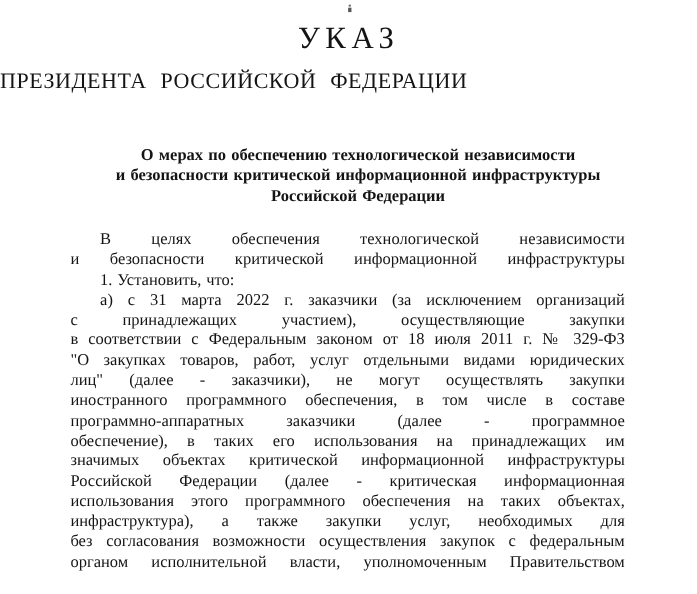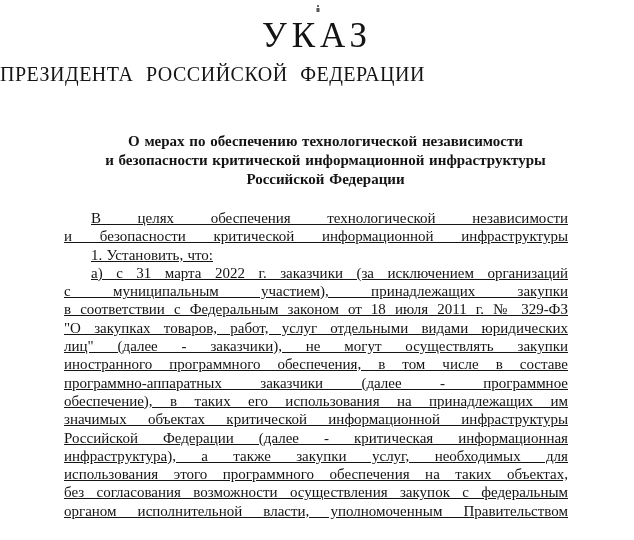--- a/index.html
+++ b/index.html
@@ -21,21 +21,21 @@
   .emblem {
     position: absolute;
     top: 0;
     left: 313px;
     width: 10px;
     height: 9px;
   }
   .kicker {
     margin-top: 19px;
     text-align: center;
-    font-size: 35px;
+    font-size: 28px;
     line-height: 33px;
     font-weight: normal;
     letter-spacing: 5px;
   }
   .issuer {
     margin-top: 12px;
     text-align: left;
     font-size: 20px;
     line-height: 20px;
     font-weight: normal;
@@ -55,21 +55,20 @@
     margin-top: 20px;
     margin-left: 64px;
     width: 504px;
     font-size: 15px;
     line-height: 18.3px;
   }
   .line {
     text-align: justify;
     text-align-last: justify;
     word-spacing: 0.5px;
-    text-decoration: underline;
   }
   .line.flush {
     text-align: left;
     text-align-last: left;
   }
   .line.indent {
     text-indent: 27px;
   }
 </style>
 </head>
@@ -92,28 +91,28 @@
       <div class="title-line">О мерах по обеспечению технологической независимости</div>
       <div class="title-line">и безопасности критической информационной инфраструктуры</div>
       <div class="title-line">Российской Федерации</div>
     </div>
 
   <div class="body-block" id="body-block">
       <div class="line indent">В целях обеспечения технологической независимости</div>
       <div class="line">и безопасности критической информационной инфраструктуры</div>
       <div class="line indent flush">1. Установить, что:</div>
       <div class="line indent">а) с 31 марта 2022 г. заказчики (за исключением организаций</div>
-      <div class="line">с муниципальным участием), принадлежащих закупки</div>
+      <div class="line">с принадлежащих участием), осуществляющие закупки</div>
       <div class="line">в соответствии с Федеральным законом от 18 июля 2011 г. № 329-ФЗ</div>
       <div class="line">"О закупках товаров, работ, услуг отдельными видами юридических</div>
       <div class="line">лиц" (далее - заказчики), не могут осуществлять закупки</div>
       <div class="line">иностранного программного обеспечения, в том числе в составе</div>
       <div class="line">программно-аппаратных заказчики (далее - программное</div>
       <div class="line">обеспечение), в таких его использования на принадлежащих им</div>
       <div class="line">значимых объектах критической информационной инфраструктуры</div>
       <div class="line">Российской Федерации (далее - критическая информационная</div>
+      <div class="line">использования этого программного обеспечения на таких объектах,</div>
       <div class="line">инфраструктура), а также закупки услуг, необходимых для</div>
-      <div class="line">использования этого программного обеспечения на таких объектах,</div>
       <div class="line">без согласования возможности осуществления закупок с федеральным</div>
       <div class="line">органом исполнительной власти, уполномоченным Правительством</div>
     </div>
 
 </div>
 
 </body></html>

